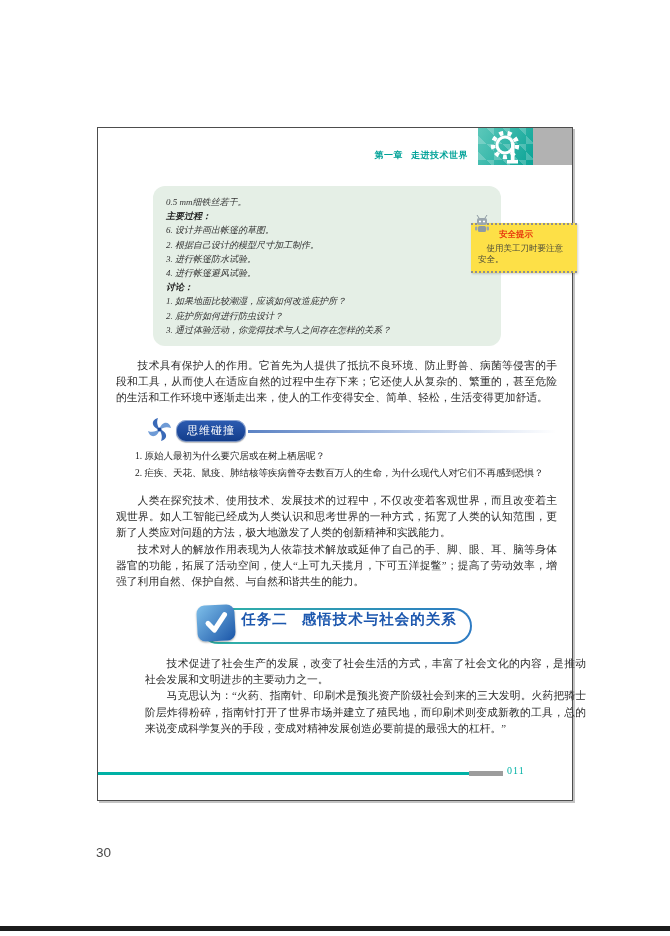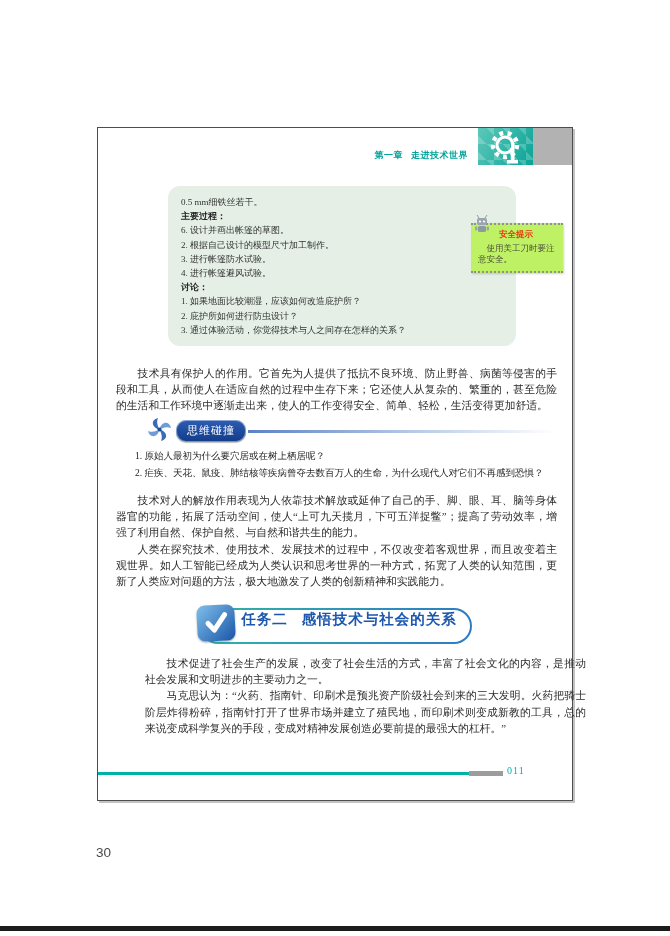--- a/index.html
+++ b/index.html
@@ -29,47 +29,47 @@
       linear-gradient(45deg, rgba(255,255,255,.22) 25%, transparent 25% 75%, rgba(255,255,255,.22) 75%) 0 0/16px 16px,
       linear-gradient(120deg,#5cc8ba,#0aa396);
   }
   .header-teal svg { position:absolute; left:8px; top:2px; }
   .header-gray {
     position:absolute; top:0; right:0; width:39px; height:37px; background:#b2b2b2;
   }
 
   
   .activity-box {
-    position:absolute; left:70px; top:58px; width:348px; height:160px;
+    position:absolute; left:55px; top:58px; width:348px; height:160px;
     background:#e5efe6; border-radius:12px; padding:9px 12px 24px 13px;
-    font-size:9px; line-height:14.2px; color:#333333;
+    font-size:9px; line-height:14.2px; color:#333333;font-style:italic;
   }
   .activity-box .indent { margin-left:0; }
   .activity-box .bold { font-weight:bold; color:#222; }
 
   
   .safety-note {
-    position:absolute; left:373px; top:95px; width:92px;
-    background:#bef264;
+    position:absolute; left:373px; top:95px; width:106px;
+    background:#fde047;
     border-top:2px dotted #8f8f8f; border-bottom:2px dotted #8f8f8f;
     box-shadow:1px 1px 2px rgba(0,0,0,.18);
     padding:4px 6px 5px 7px; font-size:8.5px; line-height:11.5px; color:#4a4a3a;
   }
   .safety-note .robot { position:absolute; left:3px; top:-10px; }
   .safety-title {
     font-family:"Liberation Sans", sans-serif; font-weight:bold;
     color:#e8380d; font-size:8.5px; padding-left:21px; display:block;
   }
   .safety-body { display:block; margin-top:2px; text-indent:1em; }
 
   
   .flow { position:absolute; left:18px; width:441px; font-size:10.8px;
           line-height:16.2px; color:#2b2b2b; text-align:justify; }
   .flow p { text-indent:2em; }
-  .flow-1 { top:237px; }
+  .flow-1 { top:229px; }
   .flow-2 { top:364px; }
   .flow-3 { top:527px;margin-left:29px; }
 
   
   .think-row { position:absolute; left:48px; top:290px; width:410px; height:26px;
                display:flex; align-items:center; }
   .think-pill {
     background:linear-gradient(#2d5cb2,#123c8a); color:#fff;
     font-family:"Liberation Sans", sans-serif; font-weight:normal; font-size:11px;
     letter-spacing:1px; border-radius:10px; padding:3px 11px 4px;
@@ -189,22 +189,22 @@
       <span class="think-pill">思维碰撞</span>
       <span class="think-line"></span>
     </div>
 
     <div class="questions">
       <p>1. 原始人最初为什么要穴居或在树上栖居呢？</p>
       <p>2. 疟疾、天花、鼠疫、肺结核等疾病曾夺去数百万人的生命，为什么现代人对它们不再感到恐惧？</p>
     </div>
 
     <div class="flow flow-2">
+      <p>人类在探究技术、使用技术、发展技术的过程中，不仅改变着客观世界，而且改变着主观世界。如人工智能已经成为人类认识和思考世界的一种方式，拓宽了人类的认知范围，更新了人类应对问题的方法，极大地激发了人类的创新精神和实践能力。</p>
       <p>技术对人的解放作用表现为人依靠技术解放或延伸了自己的手、脚、眼、耳、脑等身体器官的功能，拓展了活动空间，使人“上可九天揽月，下可五洋捉鳖”；提高了劳动效率，增强了利用自然、保护自然、与自然和谐共生的能力。</p>
-      <p>人类在探究技术、使用技术、发展技术的过程中，不仅改变着客观世界，而且改变着主观世界。如人工智能已经成为人类认识和思考世界的一种方式，拓宽了人类的认知范围，更新了人类应对问题的方法，极大地激发了人类的创新精神和实践能力。</p>
     </div>
 
     <div class="task-banner">
       <div class="task-check">
         <svg width="24" height="22" viewBox="0 0 24 22">
           <polyline points="4,11 10,18 21,3" fill="none" stroke="#ffffff" stroke-width="5" stroke-linecap="round" stroke-linejoin="round"></polyline>
         </svg>
       </div>
       <div class="inner">
         <span>任务二</span>

